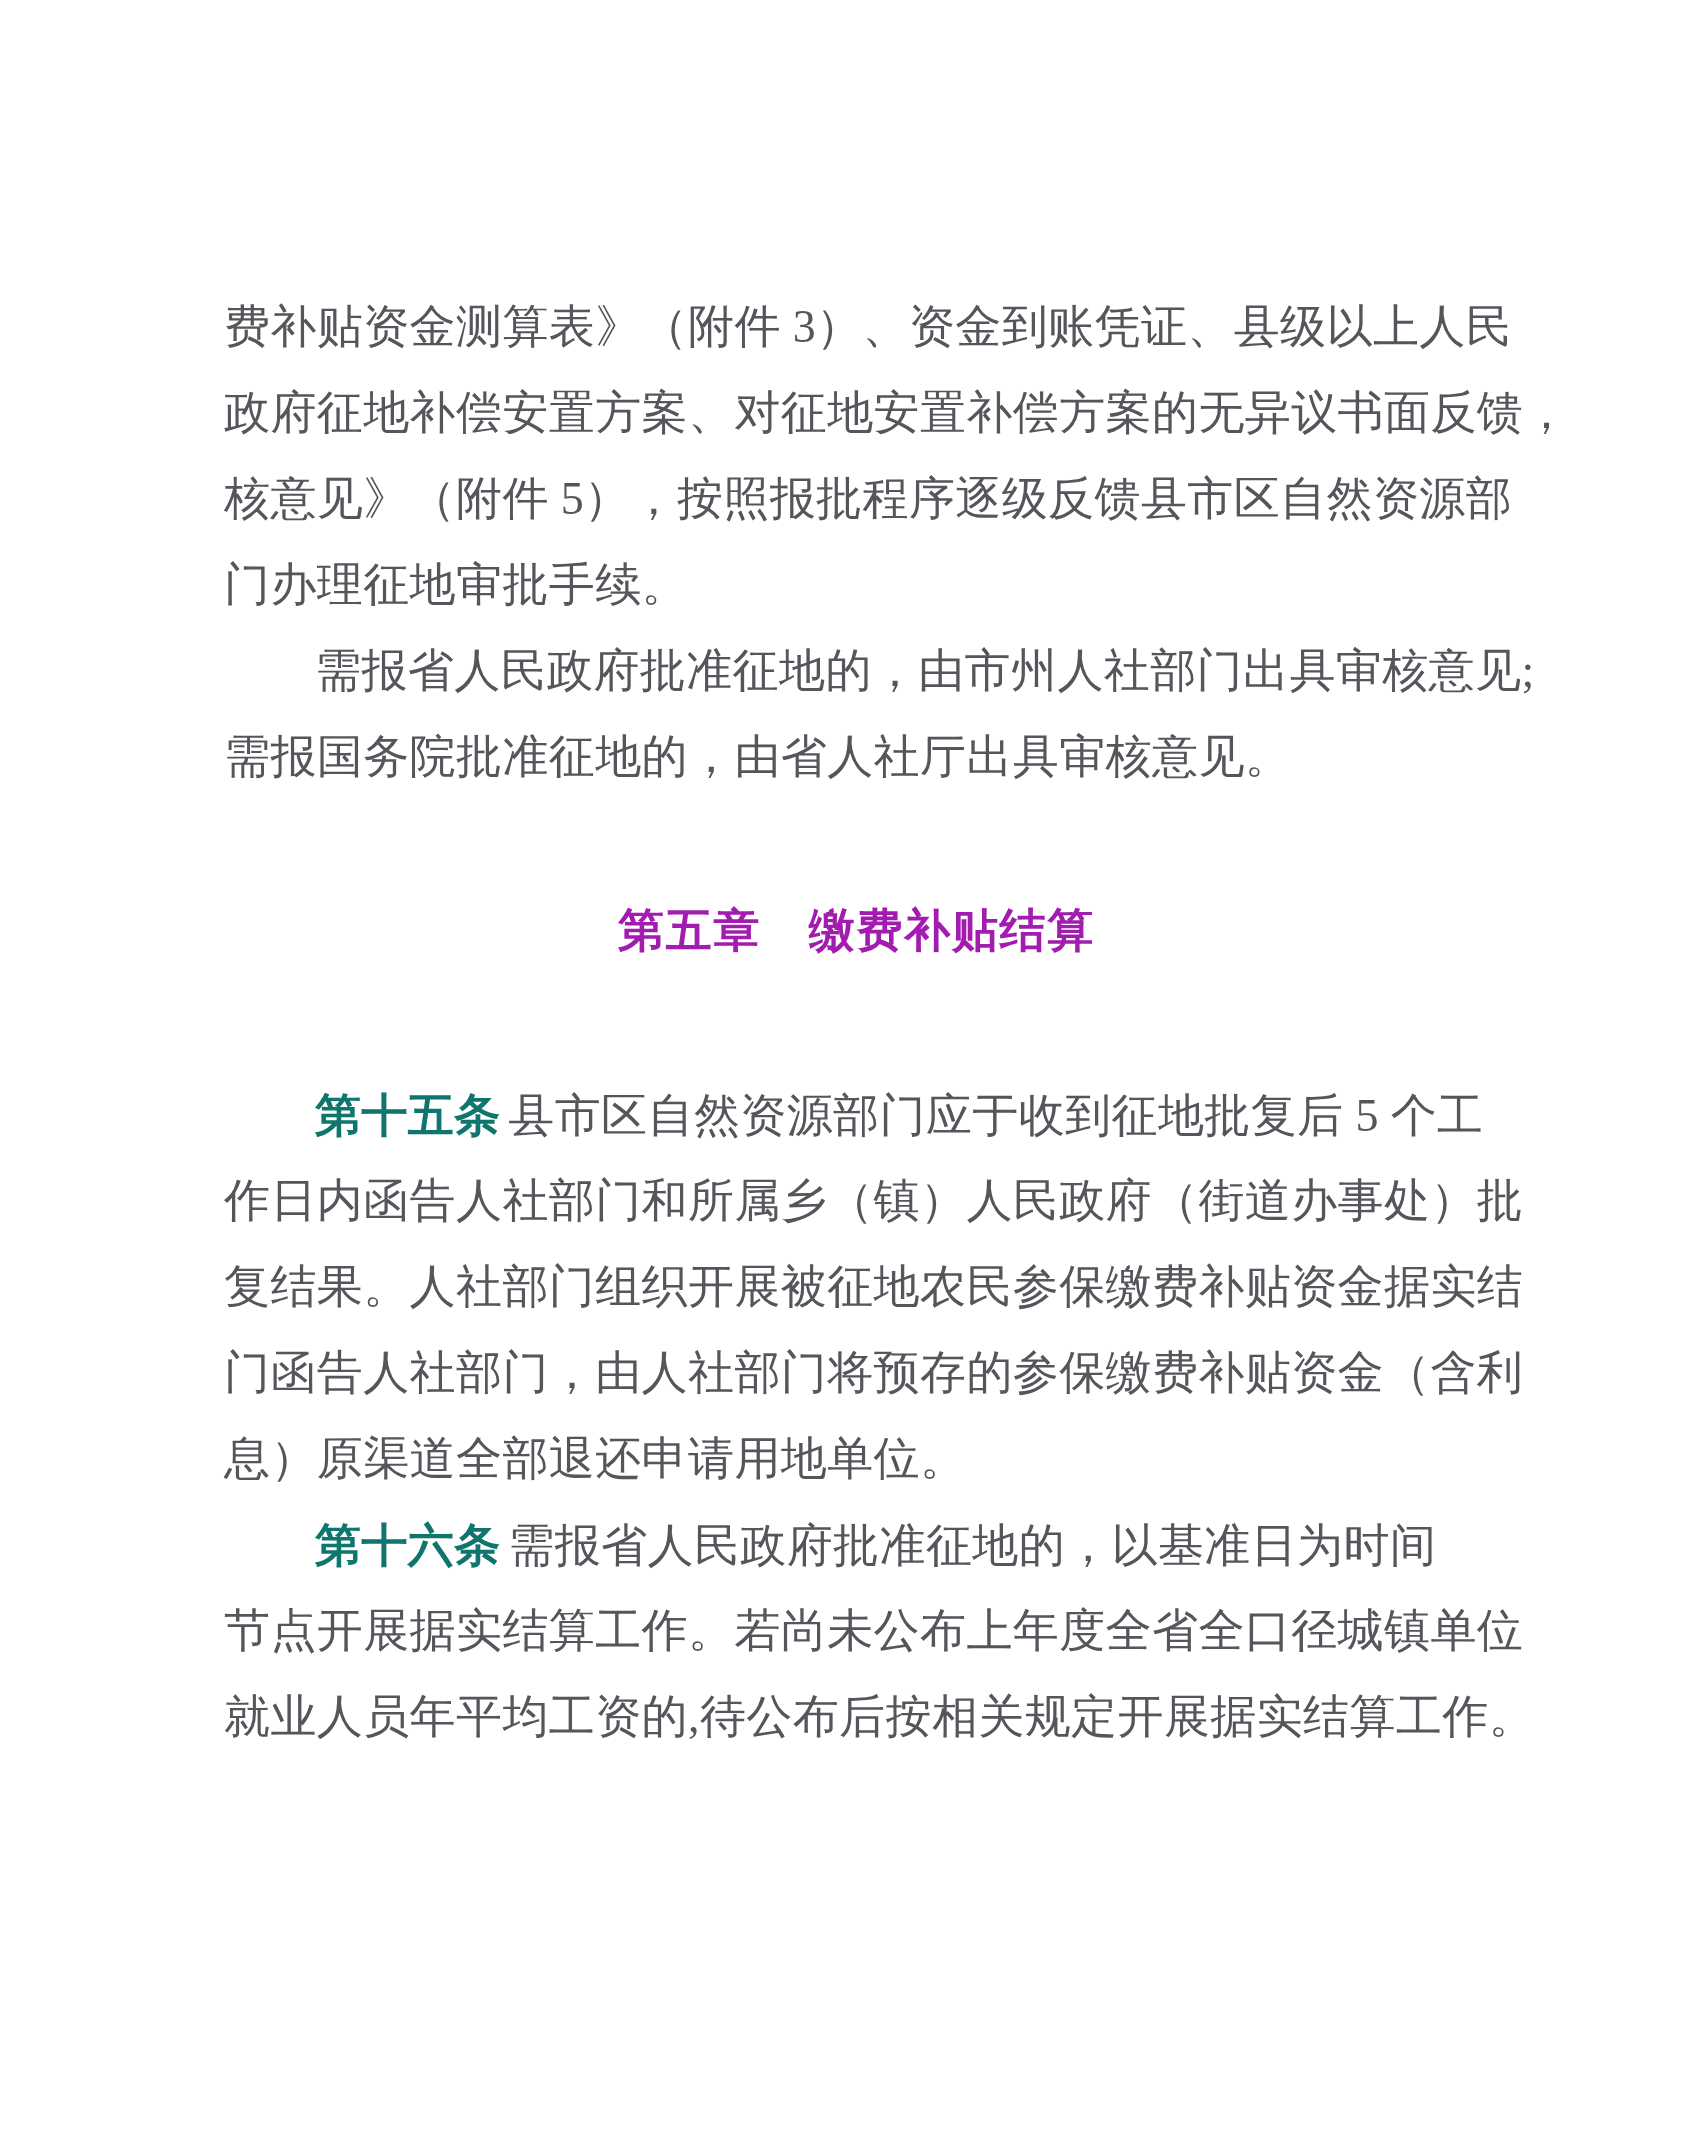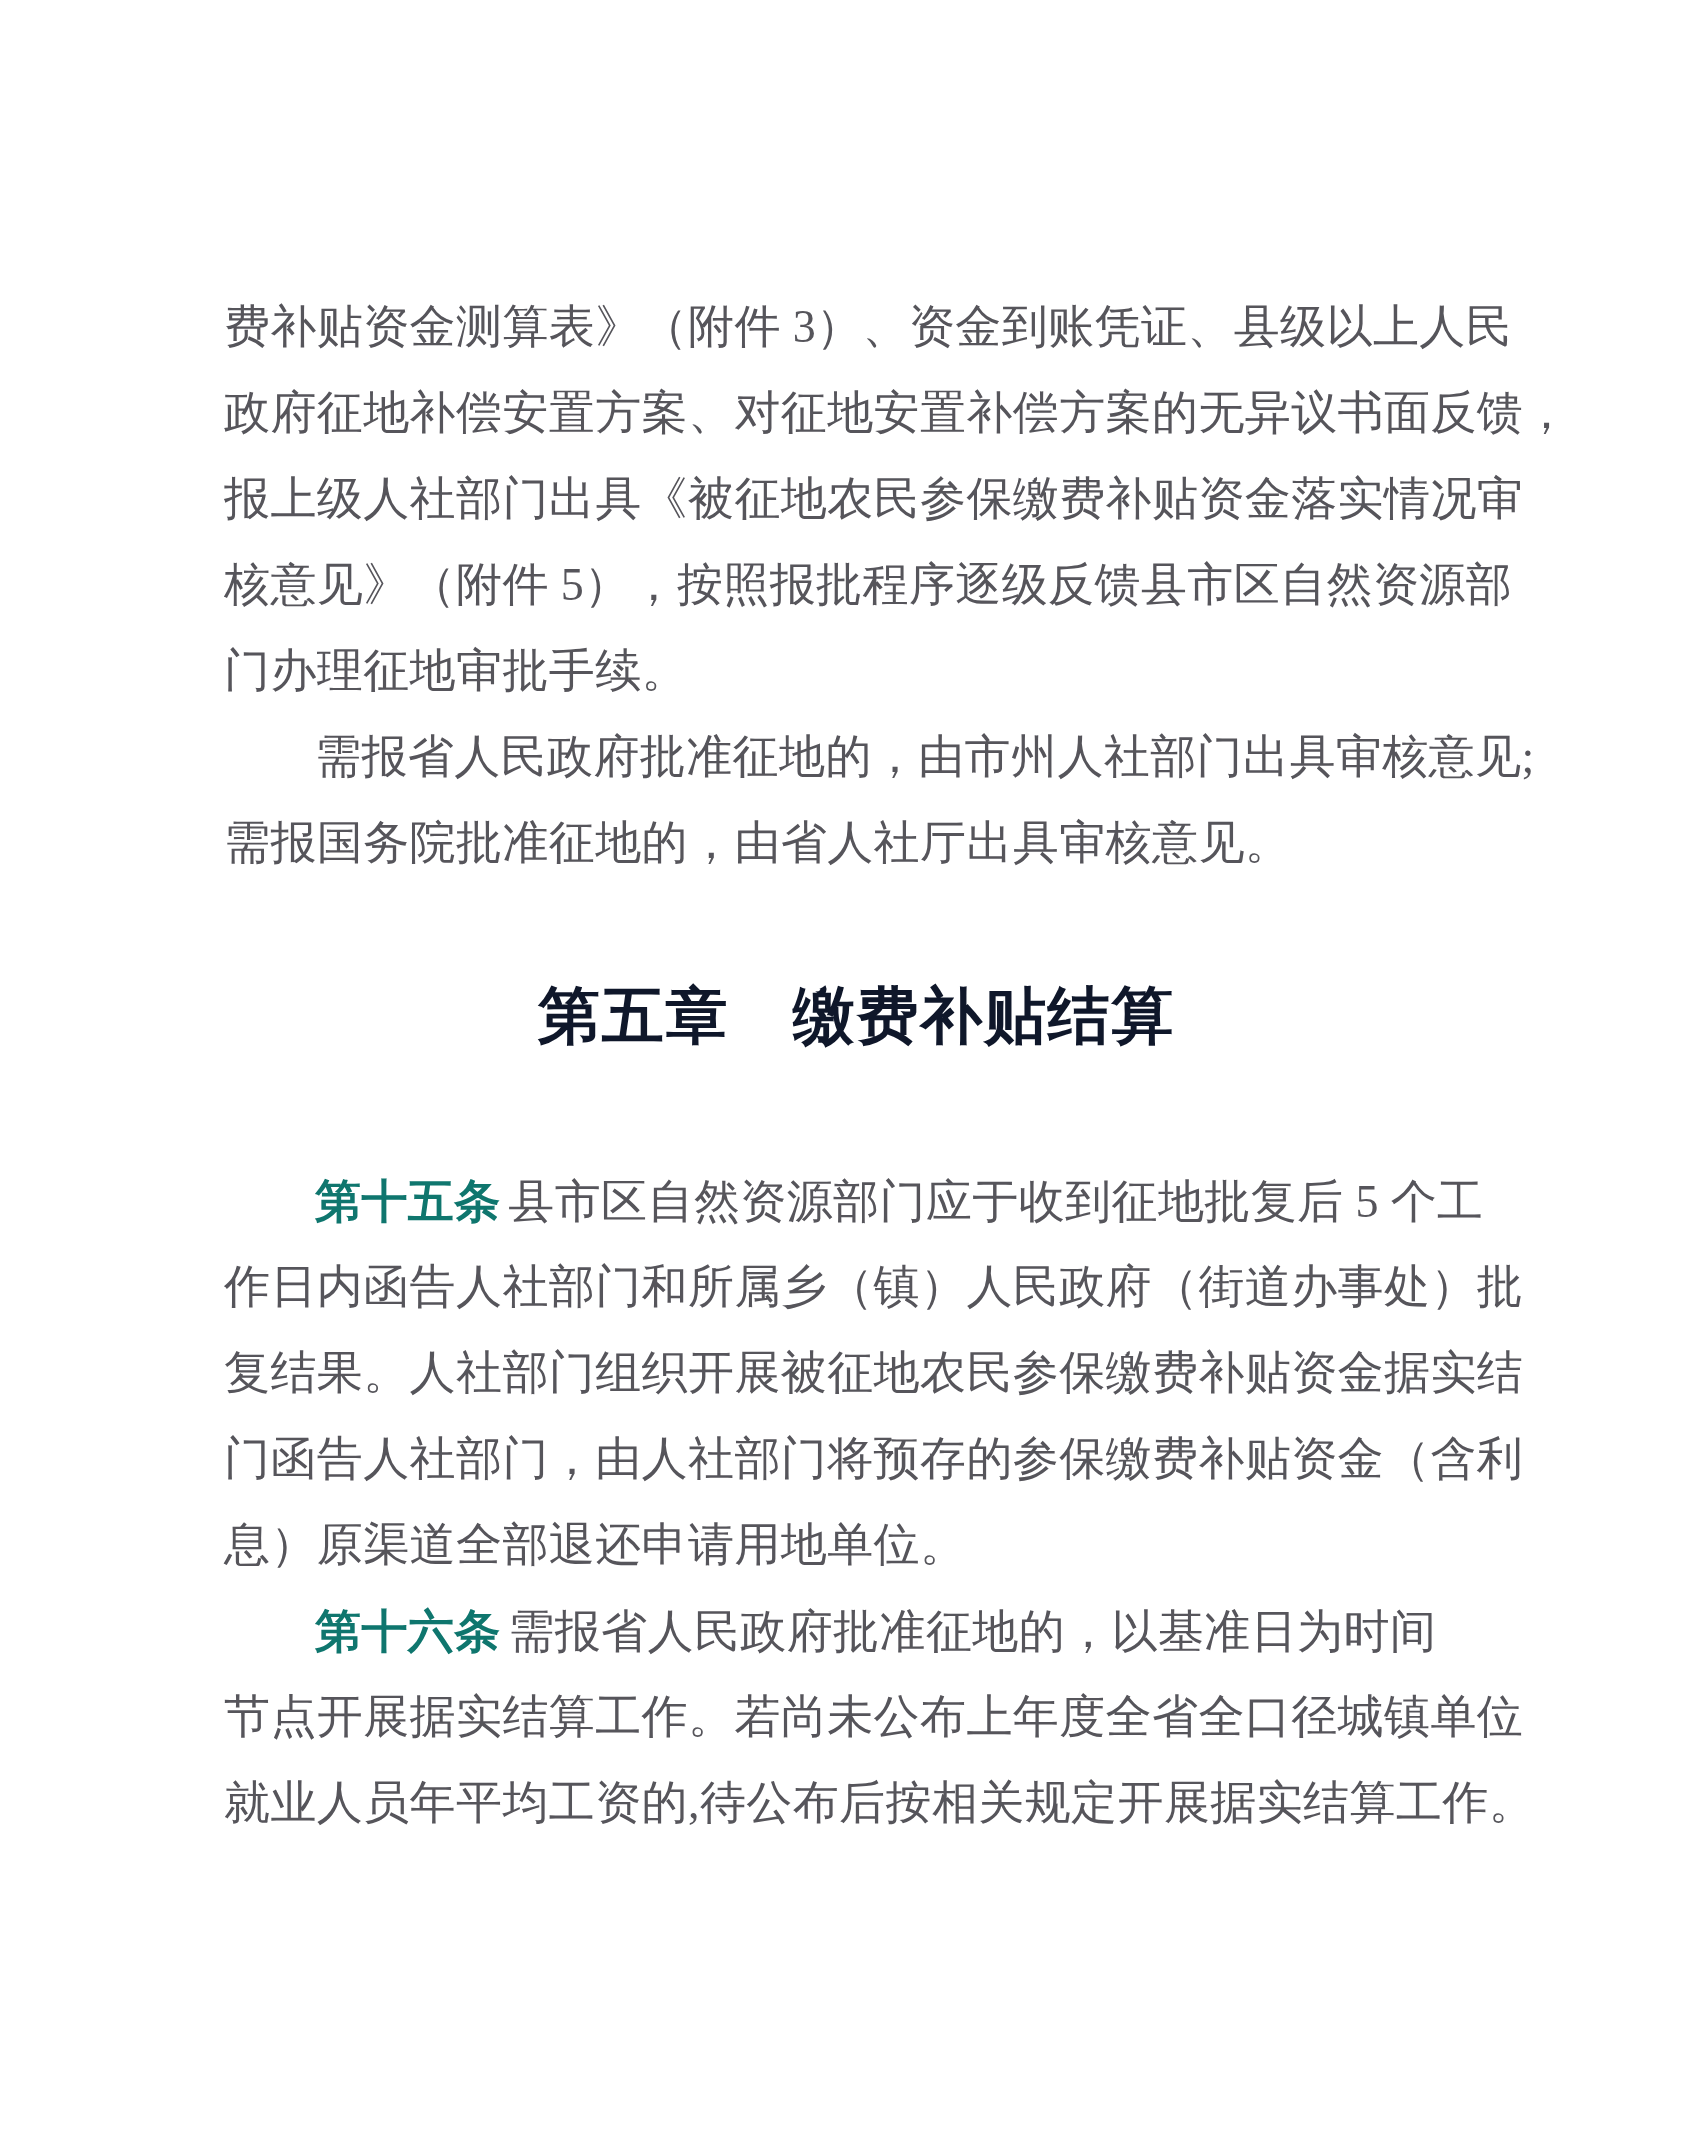--- a/index.html
+++ b/index.html
@@ -37,36 +37,35 @@
     font-family: "Liberation Sans", "DejaVu Sans", sans-serif;
     color: #0f766e;
     margin-right: 7.7px;
   }
   .chapter-heading {
     height: 86px;
     line-height: 86px;
     margin-top: 87px;
     margin-bottom: 99px;
     text-align: center;
-    font-size: 62px;
+    font-size: 46px;
     font-weight: 700;
     font-family: "Liberation Sans", "DejaVu Sans", sans-serif;
-    color: #0f172a;
+    color: #a21caf;
     letter-spacing: 1.7px;
   }
 </style>
 </head>
 <body>
 
 <div class="page">
   <div class="content">
 
     <div class="line">费补贴资金测算表》（附件 3）、资金到账凭证、县级以上人民</div>
     <div class="line">政府征地补偿安置方案、对征地安置补偿方案的无异议书面反馈，</div>
-    <div class="line">报上级人社部门出具《被征地农民参保缴费补贴资金落实情况审</div>
     <div class="line">核意见》（附件 5），按照报批程序逐级反馈县市区自然资源部</div>
     <div class="line">门办理征地审批手续。</div>
 
     <div class="line indent">需报省人民政府批准征地的，由市州人社部门出具审核意见;</div>
     <div class="line">需报国务院批准征地的，由省人社厅出具审核意见。</div>
 
     <div class="chapter-heading">第五章　缴费补贴结算</div>
 
     <div class="line indent">
       <span class="article-num">第十五条</span><span>县市区自然资源部门应于收到征地批复后 5 个工</span>

